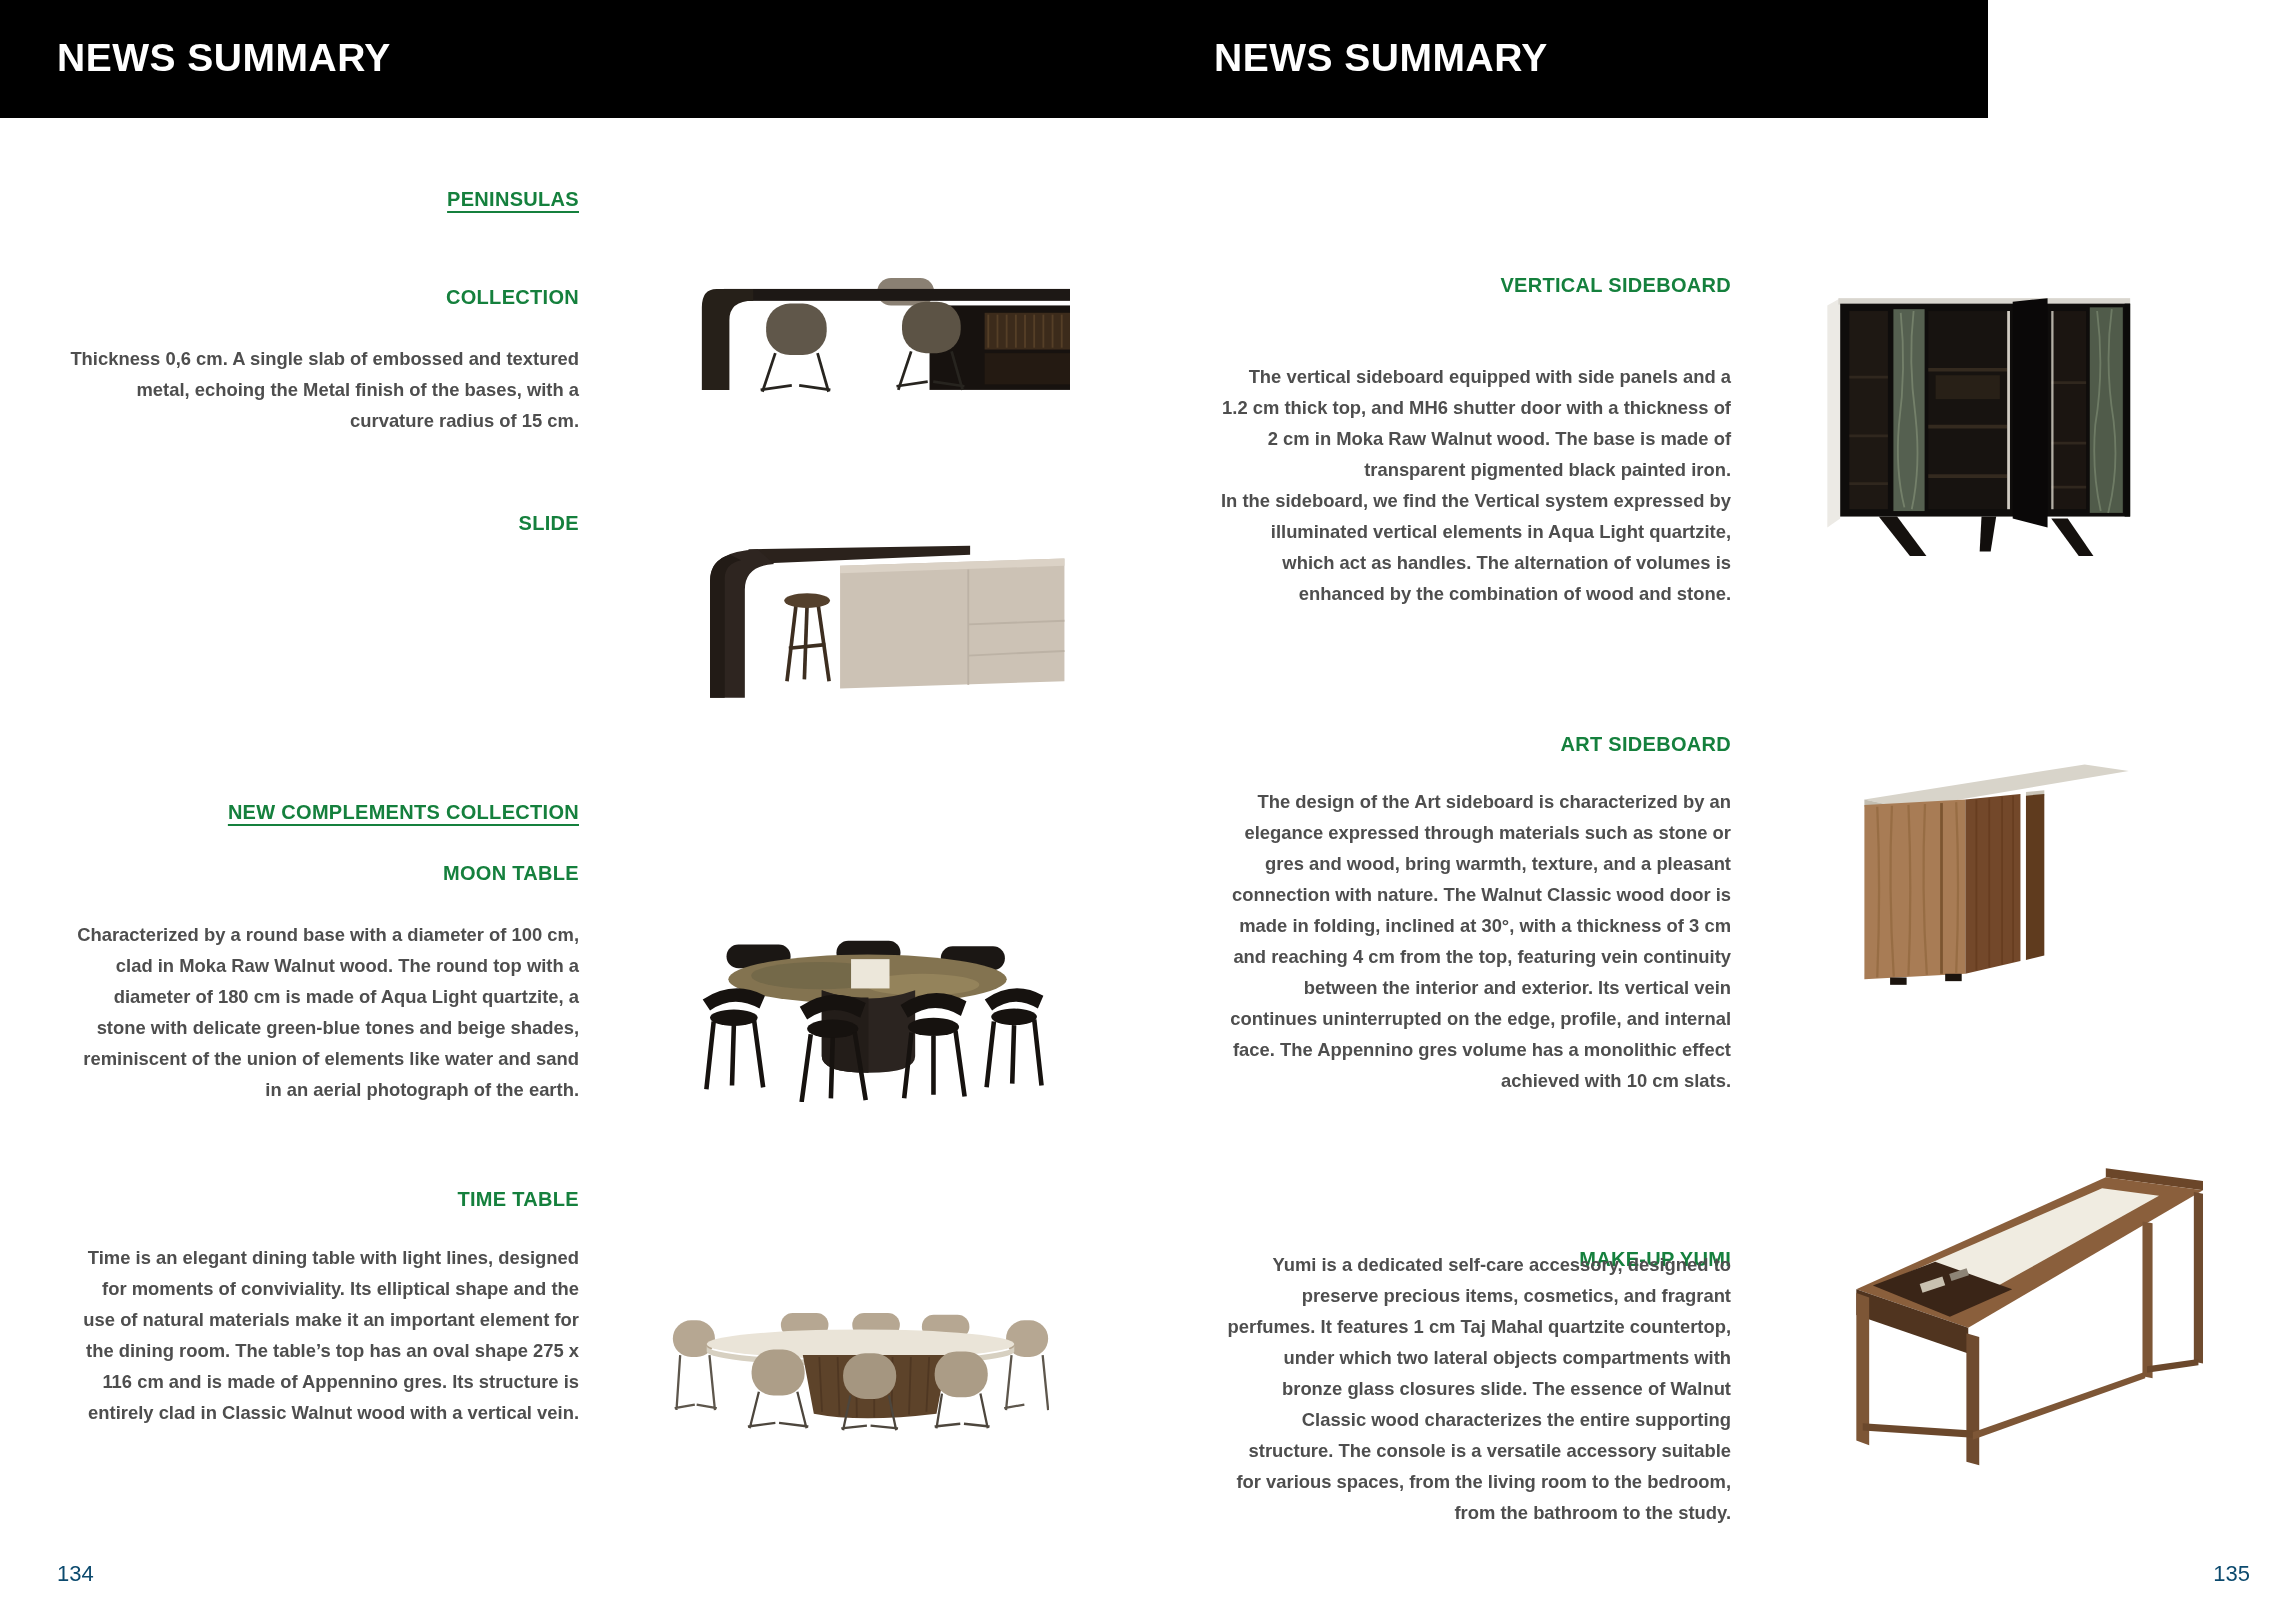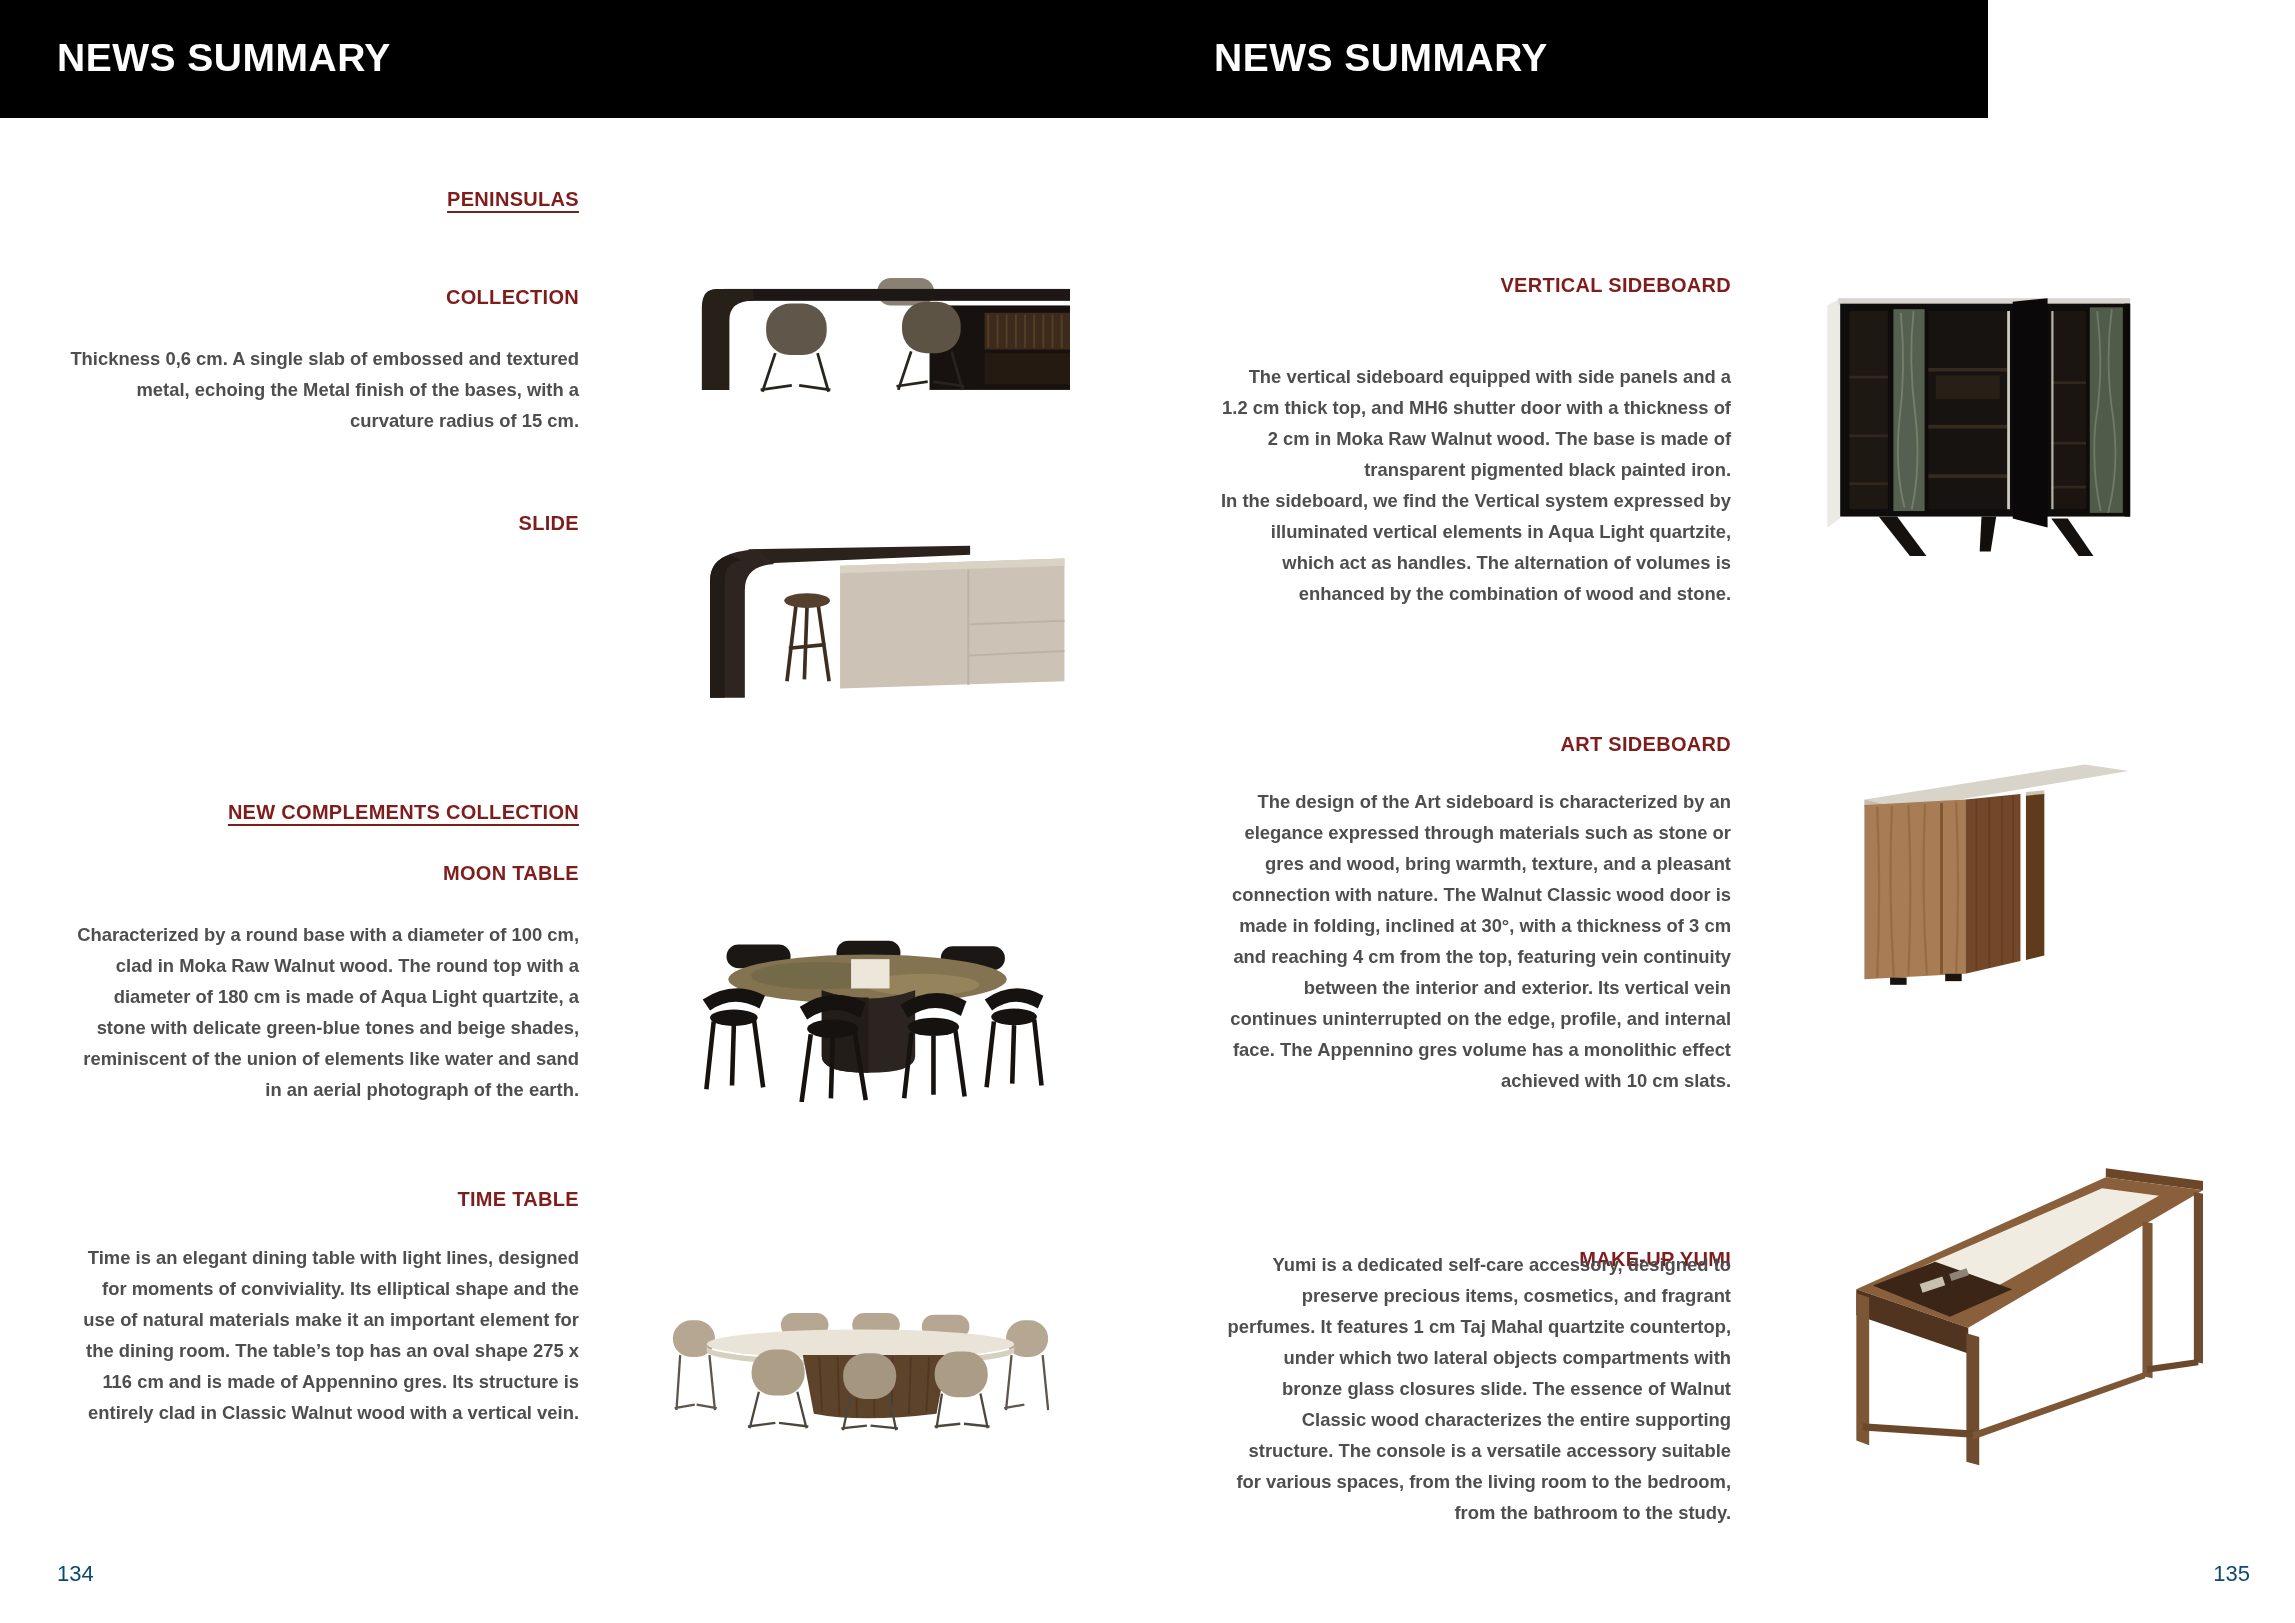--- a/index.html
+++ b/index.html
@@ -12,21 +12,21 @@
     position:absolute; top:50%; transform:translateY(-52%);
     color:#ffffff; font-size:39px; font-weight:700; letter-spacing:0.5px; white-space:nowrap;
   }
   .ht-left { left:57px; }
   .ht-right { left:1214px; }
 
   .txt { position:absolute; text-align:right;font-weight:bold; }
   .col-left { left:69px; width:510px; }
   .col-right { left:1221px; width:510px;margin-top:12px; }
 
-  .heading { font-size:20px; font-weight:700; color:#7f1d1d; letter-spacing:0.3px; }
+  .heading { font-size:20px; font-weight:700; color:#15803d; letter-spacing:0.3px; }
   .collection { text-decoration:underline; text-decoration-thickness:1.8px; text-underline-offset:4.6px; }
   .body-text { font-size:18.4px; line-height:31px; color:#4e4e4e; white-space:pre-line; }
 
   .fig { position:absolute; margin:0; padding:0; }
   .fig svg { display:block; width:100%; height:100%; }
 
   .page-num { position:absolute; font-size:22px; color:#0c4a6e; }
   .pn-left { left:57px; top:1561px; }
   .pn-right { left:2204px; top:1561px; width:46px; text-align:right; }
 </style>

